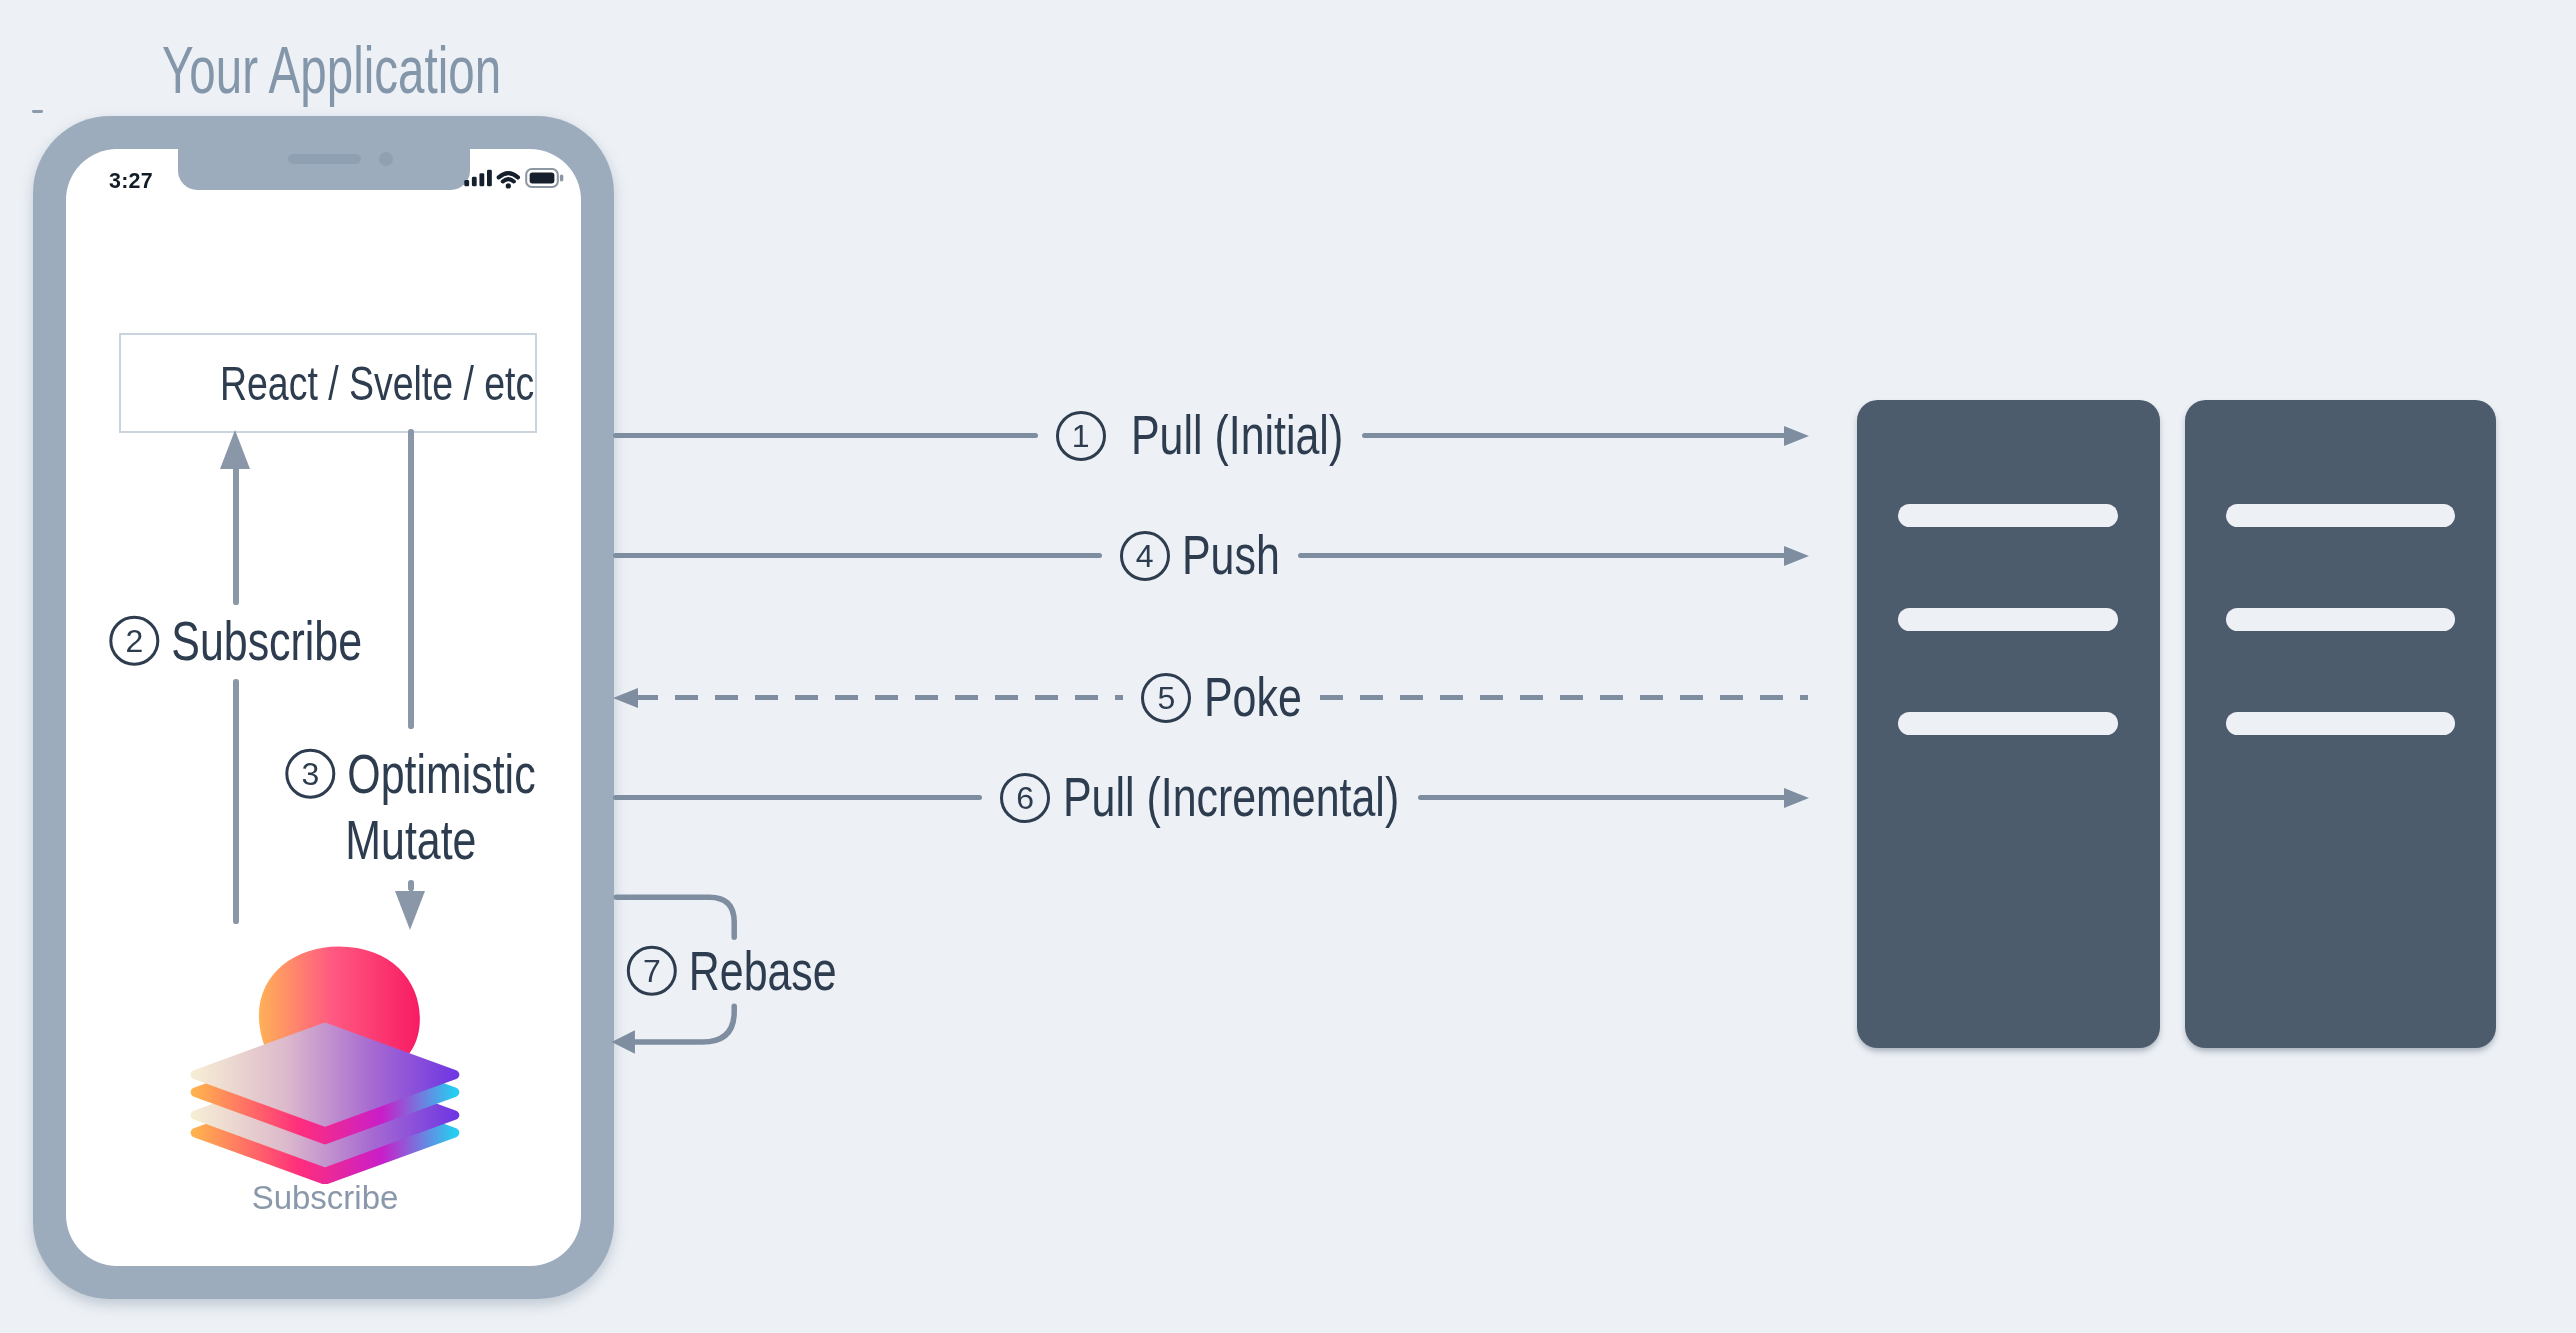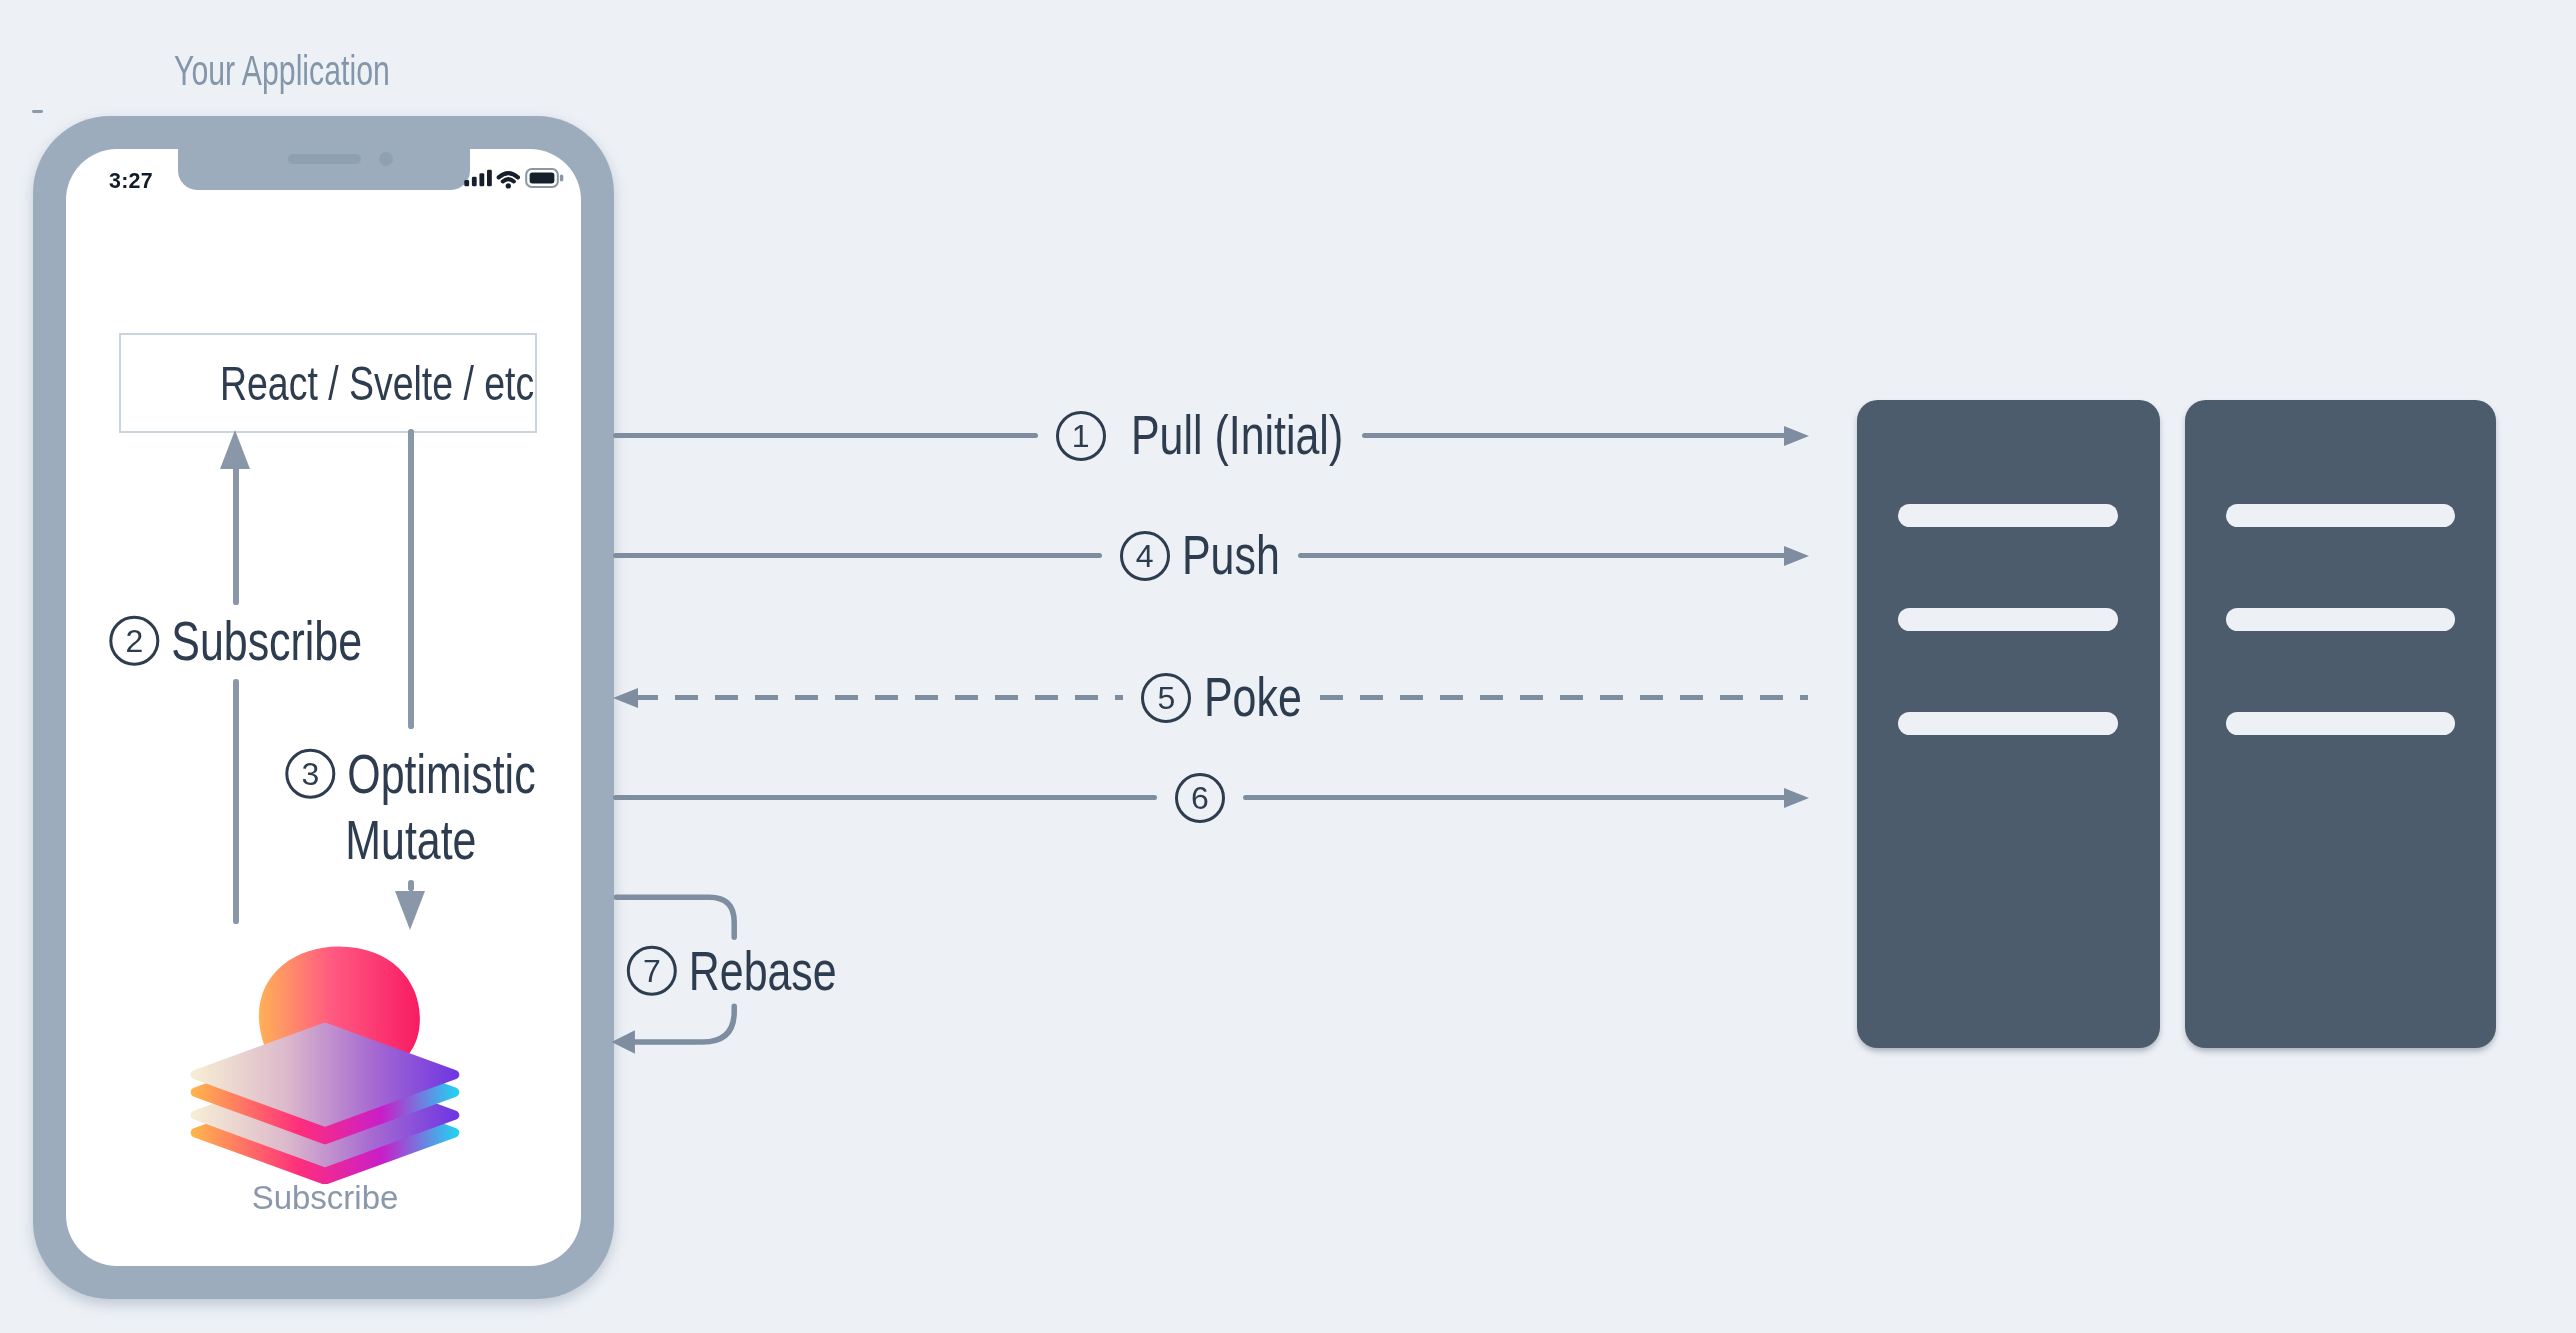--- a/index.html
+++ b/index.html
@@ -10,21 +10,21 @@
     color:#2d3c4e;
   }
   .abs{position:absolute;}
 
   
   .sqw{display:inline-block;}
   .squish{display:inline-block;white-space:nowrap;transform:scaleX(var(--sx,.78));transform-origin:0 50%;}
   .sx72{--sx:.72;}
 
   
-  .big-title{font-size:42px;font-weight:400;color:#8496aa;text-align:center;line-height:69px;}
+  .big-title{font-size:66px;font-weight:400;color:#8496aa;text-align:center;line-height:69px;}
 
   
   .bezel{background:#9dacbd;border-radius:77px;box-shadow:0 5.5px 12.4px rgba(110,125,145,.35);}
   .screen{background:#ffffff;border-radius:51px;}
   .notch{background:#9dacbd;border-radius:0 0 19.3px 19.3px;}
   .speaker{background:#8fa0b3;border-radius:5.5px;}
   .camera{background:#8fa0b3;border-radius:50%;}
   .time{font-size:21.4px;font-weight:700;color:#111c28;text-align:center;letter-spacing:0.3px;}
 
   .fw-box{
@@ -189,20 +189,21 @@
       <span class="badge">5</span>
       <span class="sqw" style="width: 98px;"><span class="squish">Poke</span></span>
     </div>
     <div class="hseg dashed"></div>
   </div>
 
   <div class="abs hflow" style="left:613px;top:786px;width:1196px;">
     <div class="hseg"></div>
     <div class="flabel hlabel">
       <span class="badge">6</span>
+      <span class="sqw" style="width: 337px;"><span class="squish">Pull (Incremental)</span></span>
     </div>
     <div class="hseg"></div>
     <div class="hhead-right"></div>
   </div>
 
   <svg class="abs" style="left:606px;top:882px;" width="193" height="207" viewBox="0 0 280 300">
     <path d="M15 22 H150 Q186 22 186 58 V80 M186 180 V188 Q186 232 140 232 H40" fill="none" stroke="#7e8da0" stroke-width="8" stroke-linecap="round"></path>
     <polygon points="42,215 42,249 8,232" fill="#7e8da0"></polygon>
   </svg>
   <div class="vlabel flabel" style="left:732px;top:971px;">

